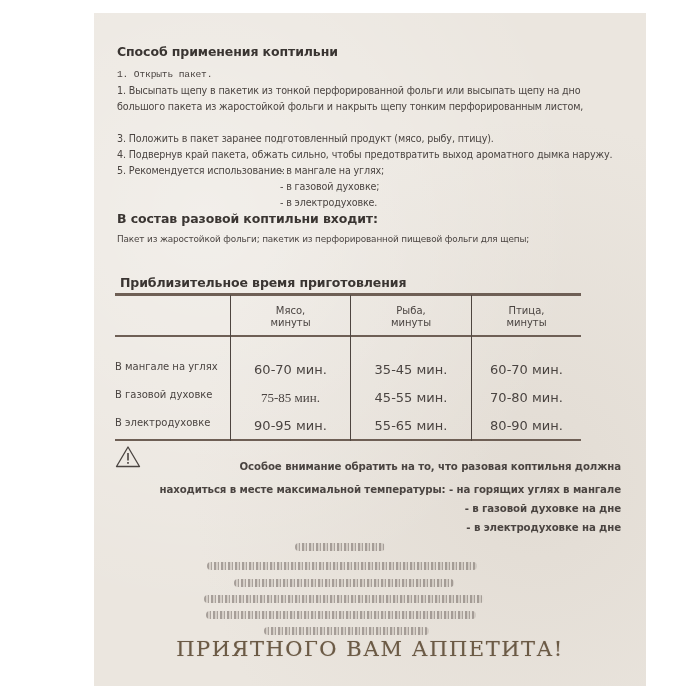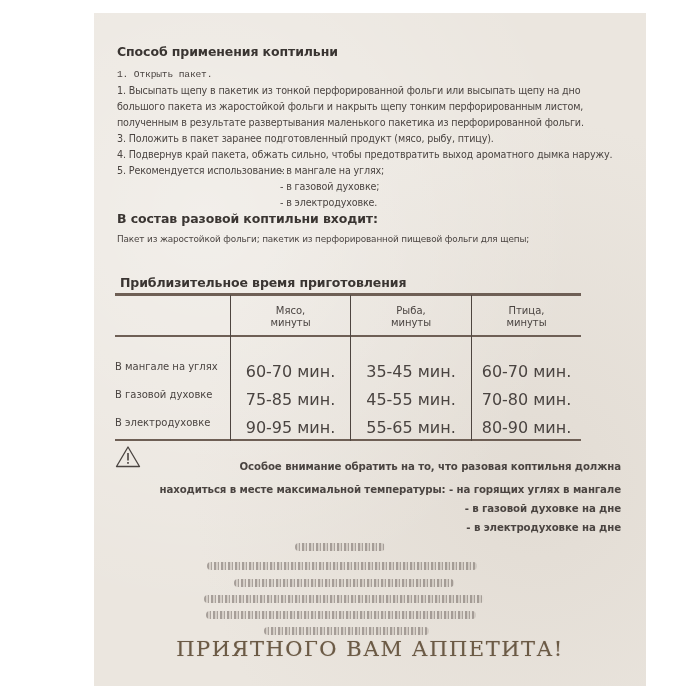--- a/index.html
+++ b/index.html
@@ -16,21 +16,21 @@
   .h1 { font-weight: bold; font-size: 12.5px; color: #3a3532; letter-spacing: -0.1px; }
   .txt { font-size: 9.6px; color: #4a4441; letter-spacing: -0.15px; }
   .txt-sm { font-size: 8.9px; color: #4a4441; letter-spacing: -0.15px; }
 
   
   .tbl { position: absolute; left: 21px; top: 280px; width: 466px; height: 148px; }
   .hline { position: absolute; left: 0; right: 0; background: #6e5f55; }
   .vline { position: absolute; width: 1.2px; background: #4e4540; }
   .th { position: absolute; text-align: center; font-size: 10px; color: #4a4441; line-height: 12px; }
   .td { position: absolute; font-size: 10px; color: #4a4441; }
-  .tdc { position: absolute; font-size: 16px; color: #4a4441; text-align: center; }
+  .tdc { position: absolute; font-size: 13px; color: #4a4441; text-align: center; }
 
   .warn { position: absolute; left: 21px; top: 432px; width: 26px; height: 24px; }
   .wline { position: absolute; font-size: 10.2px; font-weight: bold; color: #4a4441; white-space: nowrap; letter-spacing: -0.1px; }
 
   .blur-line { position: absolute; height: 8px; border-radius: 4px;
     background: repeating-linear-gradient(90deg, rgba(110,100,95,0.55) 0 2px, rgba(150,140,132,0.25) 2px 4px, rgba(90,80,75,0.45) 4px 5px, rgba(200,192,184,0.1) 5px 7px);
     filter: blur(0.6px); }
 
   .footer { position: absolute; left: 0; right: 0; top: 624px; text-align: center;
     font-family: "DejaVu Serif", "Liberation Serif", serif; font-size: 21px; letter-spacing: 1.5px;
@@ -39,21 +39,20 @@
 </head>
 <body>
 
 <div class="paper">
 
   <div class="abs h1" style="left:23px; top:31px;">Способ применения коптильни</div>
 
   <div class="abs txt" style="left:23px; top:56px;font-family:Liberation Mono, monospace;">1.  Открыть пакет.</div>
   <div class="abs txt" style="left:23px; top:72px;">1.   Высыпать щепу в пакетик из тонкой перфорированной фольги или высыпать щепу на дно</div>
   <div class="abs txt" style="left:23px; top:88px;">большого пакета из жаростойкой фольги и накрыть щепу тонким перфорированным листом,</div>
-  <div class="abs txt" style="left:23px; top:104px;">полученным в результате развертывания маленького пакетика из перфорированной фольги.</div>
   <div class="abs txt" style="left:23px; top:120px;">3.  Положить в пакет заранее подготовленный продукт (мясо, рыбу, птицу).</div>
   <div class="abs txt" style="left:23px; top:136px;">4.  Подвернув край пакета, обжать сильно, чтобы предотвратить выход ароматного дымка наружу.</div>
   <div class="abs txt" style="left:23px; top:152px;">5.  Рекомендуется использование:</div>
   <div class="abs txt" style="left:186px; top:152px;">- в мангале на углях;</div>
   <div class="abs txt" style="left:186px; top:168px;">- в газовой духовке;</div>
   <div class="abs txt" style="left:186px; top:184px;">- в электродуховке.</div>
 
   <div class="abs h1" style="left:23px; top:198px;">В состав разовой коптильни входит:</div>
   <div class="abs txt-sm" style="left:23px; top:221px;">Пакет из жаростойкой  фольги; пакетик из перфорированной пищевой фольги для щепы;</div>
 
@@ -79,21 +78,21 @@
       <div>Птица,</div>
       <div>минуты</div>
     </div>
 
     <div class="td" style="left:0; top:68px;">В мангале на углях</div>
     <div class="tdc" style="left:116px; width:119px; top:69px;">60-70 мин.</div>
     <div class="tdc" style="left:236px; width:120px; top:69px;">35-45 мин.</div>
     <div class="tdc" style="left:357px; width:109px; top:69px;">60-70 мин.</div>
 
     <div class="td" style="left:0; top:96px;">В газовой духовке</div>
-    <div class="tdc" style="left:116px; width:119px; top:97px;">75-85 мин.</div>
+    <div class="tdc" style="left:116px; width:119px; top:97px;font-family:Liberation Serif, serif;">75-85 мин.</div>
     <div class="tdc" style="left:236px; width:120px; top:97px;">45-55 мин.</div>
     <div class="tdc" style="left:357px; width:109px; top:97px;">70-80 мин.</div>
 
     <div class="td" style="left:0; top:124px;">В электродуховке</div>
     <div class="tdc" style="left:116px; width:119px; top:125px;">90-95 мин.</div>
     <div class="tdc" style="left:236px; width:120px; top:125px;text-align:center;">55-65 мин.</div>
     <div class="tdc" style="left:357px; width:109px; top:125px;">80-90 мин.</div>
   </div>
 
   <div class="warn">

